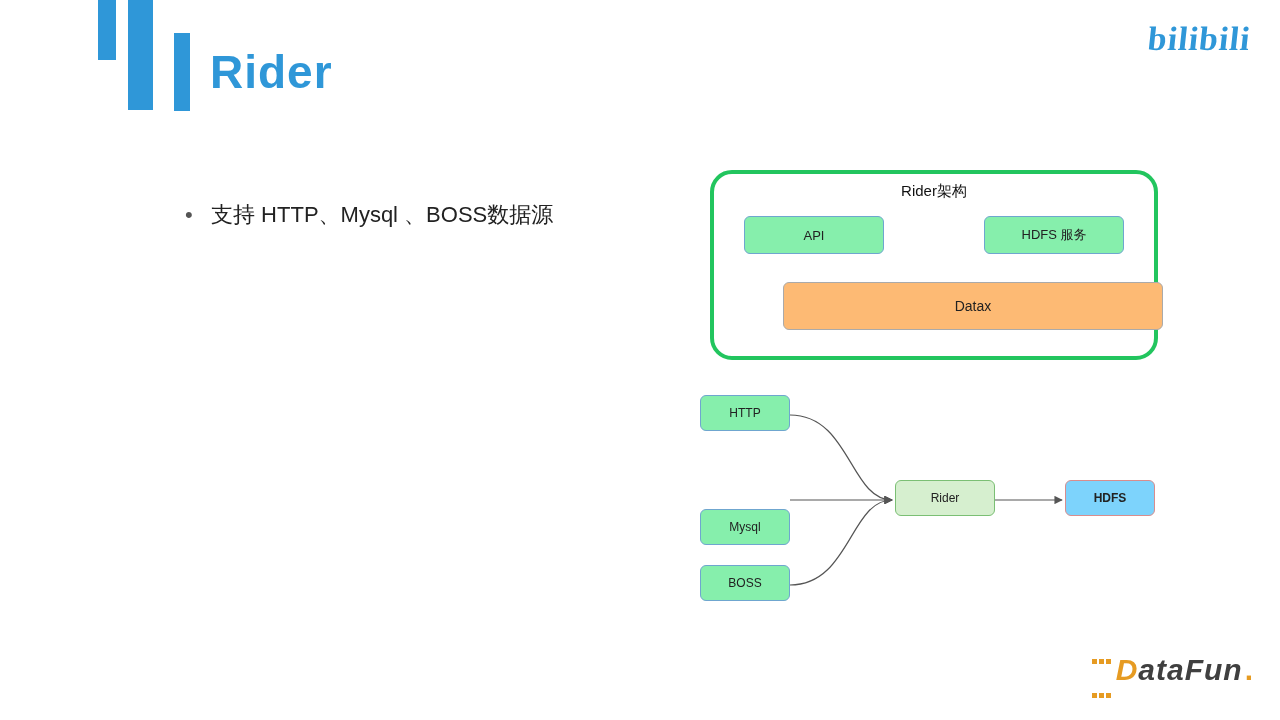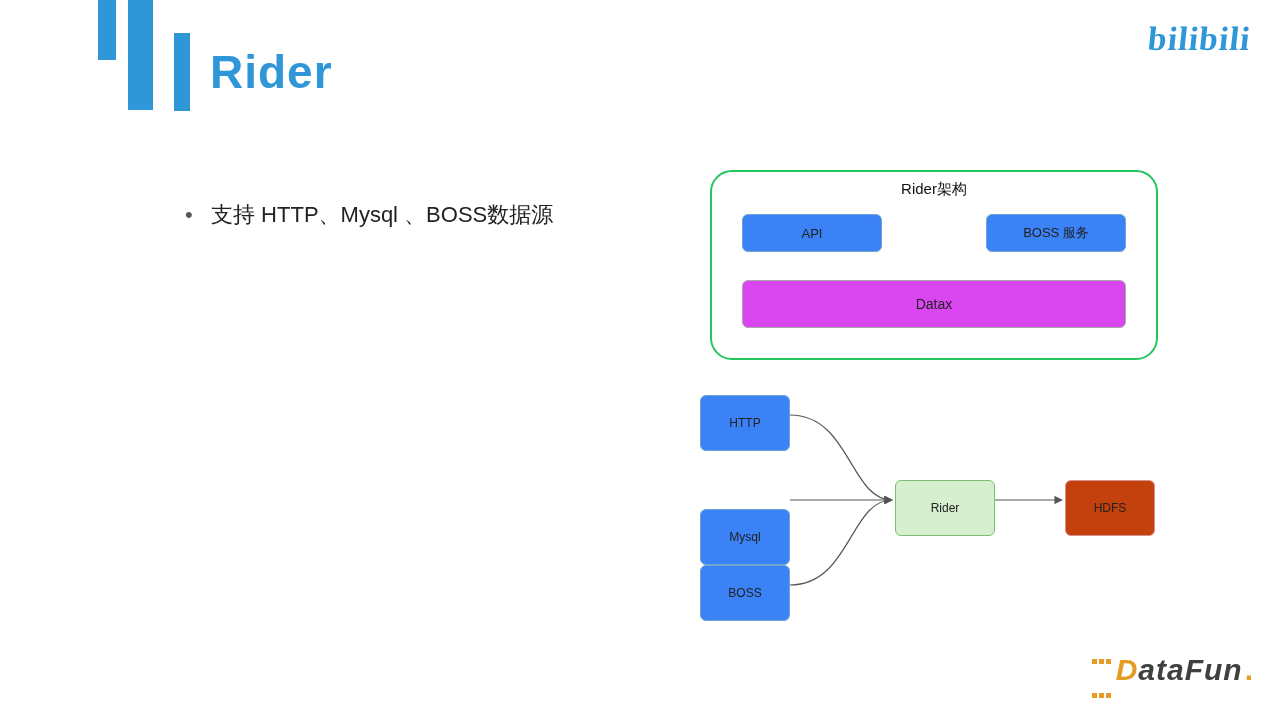--- a/index.html
+++ b/index.html
@@ -46,50 +46,50 @@
   }
   ul.bullets li::before{
     content:"•"; position:absolute; left:0; top:0;
     color:#555; font-size:22px;
   }
 
   
   .arch-box {
     position:absolute; left:710px; top:170px;
     width:448px; height:190px;
-    border:2px solid #22c55e; border-radius:22px;
+    border:4px solid #22c55e; border-radius:22px;
     box-sizing:border-box;
   }
   .arch-title {
     position:absolute; top:8px; left:0; right:0;
     text-align:center; font-size:15px; color:#111;
   }
   .arch-row1 { position:absolute; top:42px; left:30px; right:30px; display:flex; justify-content:space-between; }
   .arch-row2 { position:absolute; top:108px; left:30px; right:30px; }
 
   .node {
     border:1px solid #777; border-radius:6px;
     display:flex; align-items:center; justify-content:center;
     font-size:13px; color:#222;
     box-sizing:border-box;
   }
-  .node.blue  { background:#3b82f6; border-color:#6fa6cf; }
-  .node.gray  { background:#d946ef; border-color:#aaa; }
+  .node.blue  { background:#86efac; border-color:#6fa6cf; }
+  .node.gray  { background:#fdba74; border-color:#aaa;margin-left:39px; }
   .node.green { background:#d6efcf; border-color:#7bbf74; }
-  .node.red   { background:#c2410c; border-color:#d98d8d; }
+  .node.red   { background:#7dd3fc; border-color:#d98d8d;font-weight:bold; }
 
   .arch-row1 .node { width:140px; height:38px; }
   .arch-row2 .node { width:100%; height:48px; font-size:14px; }
 
   
   .flow {
     position:absolute; left:700px; top:395px;
     width:470px; height:220px;
   }
-  .flow .node { position:absolute; width:90px; height:56px; font-size:12px; }
+  .flow .node { position:absolute; width:90px; height:36px; font-size:12px; }
   .flow svg.arrows { position:absolute; inset:0; pointer-events:none; }
 
   
   .logo-datafun {
     position:absolute; right:26px; bottom:14px;
     font-family: "Trebuchet MS", Arial, sans-serif;
     font-size:30px; font-weight:800; font-style:italic;
     letter-spacing:1px;
   }
   .logo-datafun .d  { color:#e69b22; }
@@ -119,21 +119,21 @@
 <div class="logo-bili">bilibili</div>
 
 <ul class="bullets">
   <li>支持 HTTP、Mysql 、BOSS数据源</li>
 </ul>
 
 <div class="arch-box">
   <div class="arch-title">Rider架构</div>
   <div class="arch-row1">
     <div class="node blue">API</div>
-    <div class="node blue">BOSS 服务</div>
+    <div class="node blue">HDFS 服务</div>
   </div>
   <div class="arch-row2">
     <div class="node gray">Datax</div>
   </div>
 </div>
 
 <div class="flow">
   <div class="node blue" style="left:0; top:0;">HTTP</div>
   <div class="node blue" style="left:0; top:85px;margin-top:29px;">Mysql</div>
   <div class="node blue" style="left:0; top:170px;">BOSS</div>

